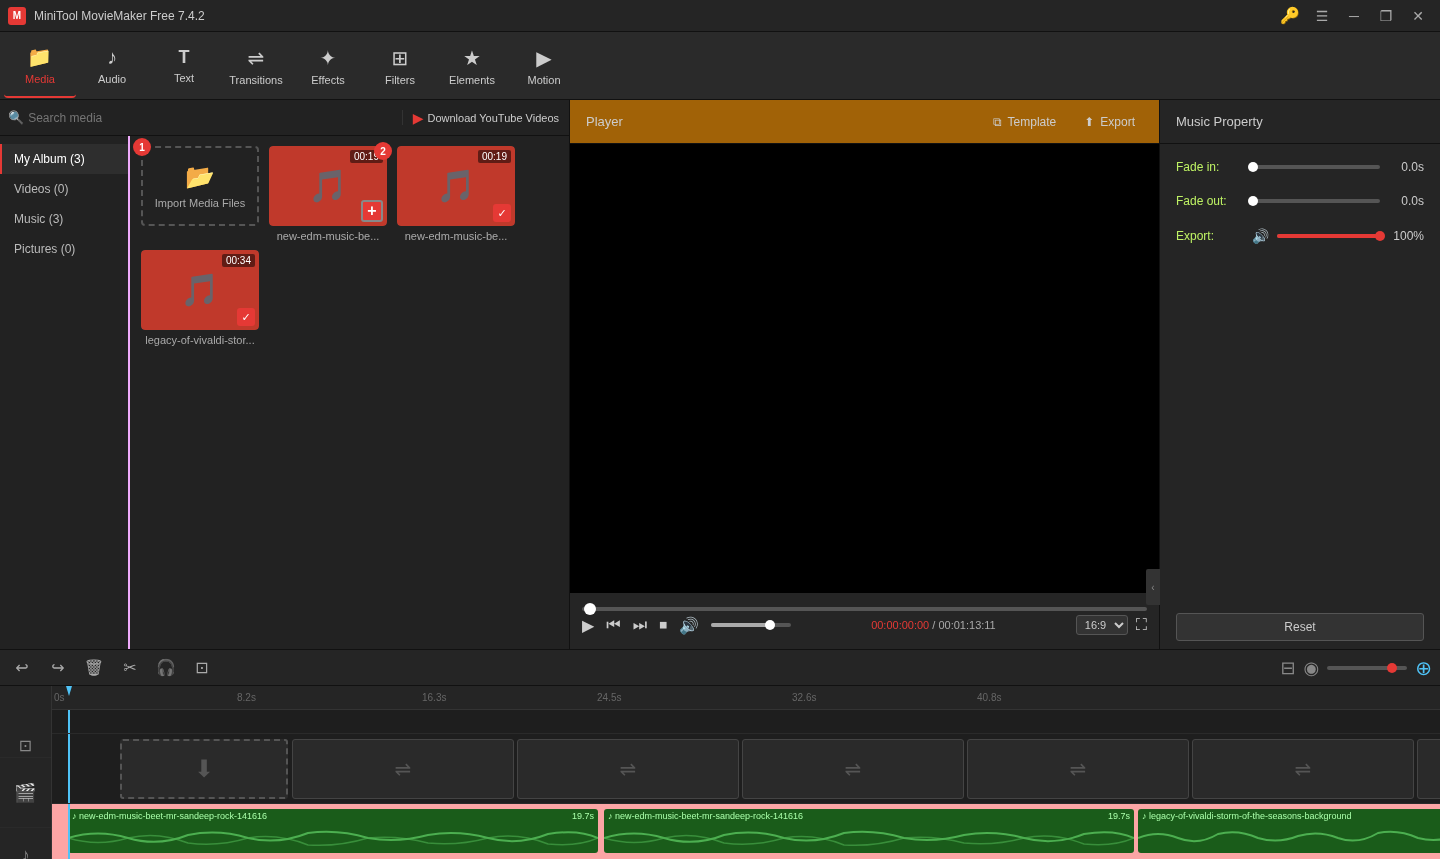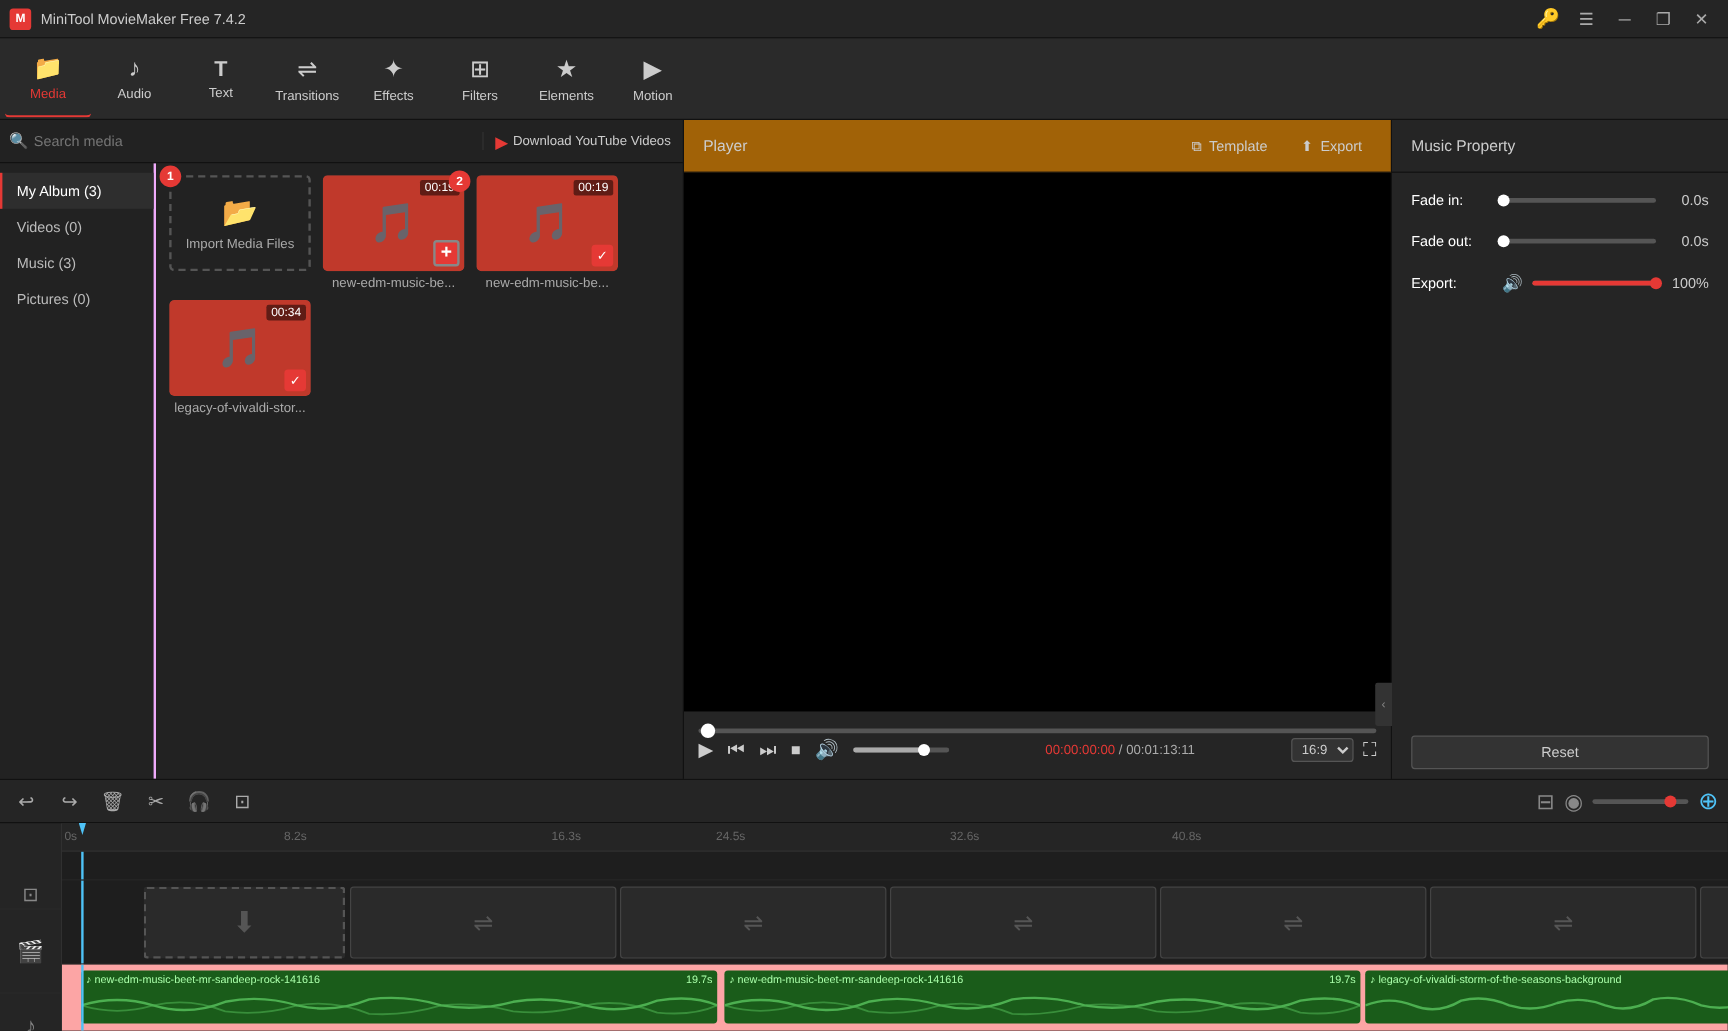--- a/index.html
+++ b/index.html
@@ -79,21 +79,21 @@
     #volume-thumb { width: 10px; height: 10px; background: white; border-radius: 50%; position: absolute; top: -3px; left: 68%; }
     #ctrl-right { display: flex; align-items: center; gap: 8px; }
     .aspect-select { background: #333; border: 1px solid #555; color: #ccc; font-size: 11px; padding: 2px 4px; border-radius: 3px; cursor: pointer; }
 
     
     #right-panel { width: 280px; background: #252525; display: flex; flex-direction: column; }
     #right-panel-header { height: 44px; display: flex; align-items: center; padding: 0 16px; border-bottom: 1px solid #111; }
     #right-panel-header .panel-title { font-size: 13px; color: #ccc; font-weight: normal; }
     #music-props { padding: 16px; display: flex; flex-direction: column; gap: 20px; }
     .prop-row { display: flex; align-items: center; gap: 8px; }
-    .prop-label { width: 68px; color: #ffffff; font-size: 12px; }
+    .prop-label { width: 68px; color: #bef264; font-size: 12px; }
     .prop-slider-container { flex: 1; position: relative; height: 4px; background: #555; border-radius: 2px; }
     .prop-slider-fill { height: 100%; background: #aaa; border-radius: 2px; }
     .prop-slider-thumb { width: 10px; height: 10px; background: white; border-radius: 50%; position: absolute; top: -3px; }
     .prop-value { width: 36px; text-align: right; color: #ccc; font-size: 12px; }
     .volume-icon { font-size: 14px; color: #aaa; }
     #reset-btn { margin: 8px 16px; padding: 6px 12px; background: #333; border: 1px solid #555; color: #ccc; font-size: 12px; cursor: pointer; border-radius: 3px; text-align: center; }
 
     
     #timeline { height: 280px; background: #1e1e1e; border-top: 1px solid #111; display: flex; flex-direction: column; }
     #timeline-toolbar { display: flex; align-items: center; justify-content: space-between; height: 36px; padding: 0 8px; background: #252525; border-bottom: 1px solid #111; }
@@ -371,21 +371,21 @@
         <span>♪</span>
       </div>
     </div>
 
     <div id="tracks">
 
       <div id="timeline-ruler" style="position:relative;height:24px;background:#252525;border-bottom:1px solid #333;">
         <div class="playhead-top" style="position:absolute;left:14px;top:0;width:6px;height:10px;background:#4fc3f7;clip-path:polygon(0 0,100% 0,50% 100%);z-index:10;"></div>
         <span style="position:absolute;left:2px;font-size:10px;color:#666;">0s</span>
         <span style="position:absolute;left:185px;font-size:10px;color:#666;">8.2s</span>
-        <span style="position:absolute;left:370px;font-size:10px;color:#666;margin-left:38px;">16.3s</span>
+        <span style="position:absolute;left:370px;font-size:10px;color:#666;">16.3s</span>
         <span style="position:absolute;left:545px;font-size:10px;color:#666;">24.5s</span>
         <span style="position:absolute;left:740px;font-size:10px;color:#666;">32.6s</span>
         <span style="position:absolute;left:925px;font-size:10px;color:#666;">40.8s</span>
       </div>
 
       <div style="position:relative;height:24px;background:#1e1e1e;border-bottom:1px solid #2a2a2a;">
         <div style="position:absolute;left:16px;top:0;width:2px;height:100%;background:#4fc3f7;z-index:10;"></div>
       </div>
 
       <div id="video-track" style="position:relative;height:70px;background:#1e1e1e;border-bottom:1px solid #2a2a2a;">

